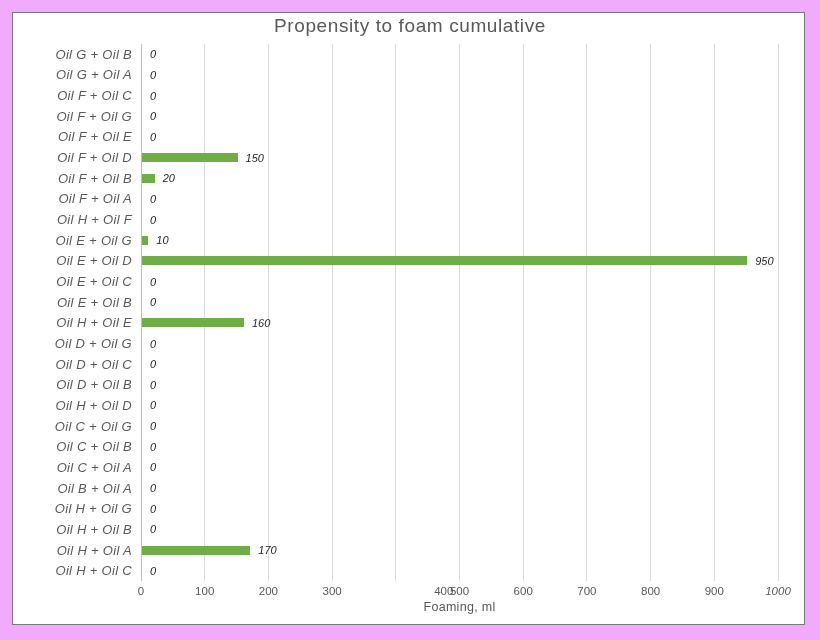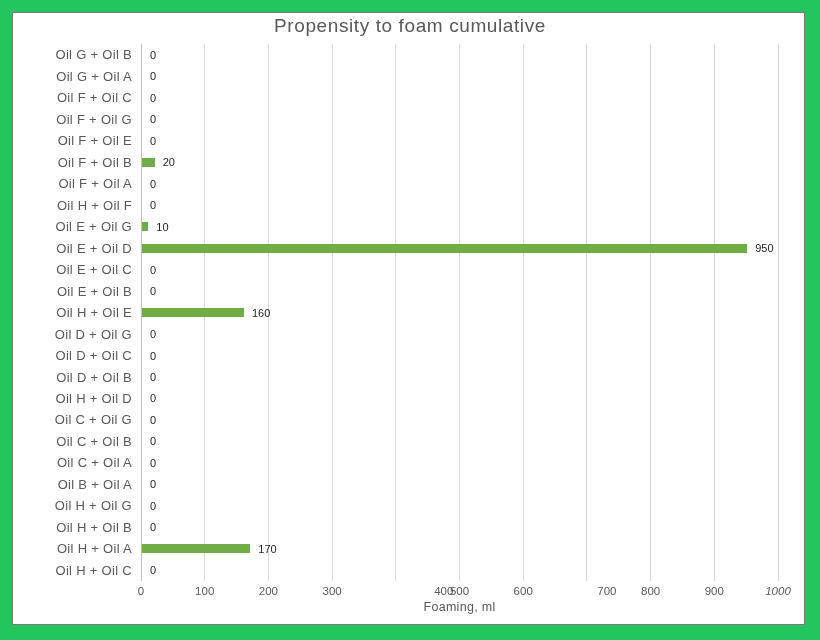--- a/index.html
+++ b/index.html
@@ -1,21 +1,21 @@
 <!DOCTYPE html>
 <html><head>
 <meta charset="utf-8">
 <style>
   * { box-sizing: border-box; }
   html, body { margin: 0; padding: 0; background: #ffffff; }
   .canvas {
     position: relative;
     width: 820px;
     height: 640px;
-    background: #22c55e;
+    background: #f0abfc;
     font-family: "Liberation Sans", sans-serif;
     overflow: hidden;
   }
   .chart-frame {
     position: absolute;
     left: 12px; top: 12px;
     width: 793px; height: 613px;
     border: 1px solid #7a7a7a;
     background: #ffffff;
   }
@@ -23,21 +23,21 @@
     position: absolute;
     top: 15px; left: 0; width: 100%;
     text-align: center;
     font-size: 19px;
     letter-spacing: 0.6px;
     color: #595959;
   }
   .plot {
     position: absolute;
     left: 141px; top: 44px;
-    width: 637px; height: 537px;
+    width: 637px; height: 537px; font-style: italic;
   }
   .gridlines { position: absolute; top: 0; left: 0; width: 100%; height: 100%; }
   .gridline {
     position: absolute; top: 0; bottom: 0; width: 1px;
     background: #d9d9d9;
   }
   .gridline.axis-line { background: #bfbfbf; }
   .rows {
     position: absolute; top: 0; left: 0; width: 100%; height: 100%;
     display: flex; flex-direction: column;
@@ -126,20 +126,25 @@
           <div class="cat-label">Oil F + Oil G</div>
           <div class="bar" style="width: 0%; background: rgb(112, 173, 71);"></div>
           <div class="value-label">0</div>
         </div>
         <div class="row">
           <div class="cat-label">Oil F + Oil E</div>
           <div class="bar" style="width: 0%; background: rgb(112, 173, 71);"></div>
           <div class="value-label">0</div>
         </div>
         <div class="row">
+          <div class="cat-label">Oil F + Oil D</div>
+          <div class="bar" style="width: 15%; background: rgb(112, 173, 71);"></div>
+          <div class="value-label">150</div>
+        </div>
+        <div class="row">
           <div class="cat-label">Oil F + Oil B</div>
           <div class="bar" style="width: 2%; background: rgb(112, 173, 71);"></div>
           <div class="value-label">20</div>
         </div>
         <div class="row">
           <div class="cat-label">Oil F + Oil A</div>
           <div class="bar" style="width: 0%; background: rgb(112, 173, 71);"></div>
           <div class="value-label">0</div>
         </div>
         <div class="row">
@@ -236,20 +241,20 @@
   </div>
 
   <div class="x-ticks" id="x-ticks">
       <div class="x-tick" style="left: 0%;">0</div>
       <div class="x-tick" style="left: 10%;">100</div>
       <div class="x-tick" style="left: 20%;">200</div>
       <div class="x-tick" style="left: 30%;">300</div>
       <div class="x-tick" style="left: 40%; margin-left: 48px;">400</div>
       <div class="x-tick" style="left: 50%;">500</div>
       <div class="x-tick" style="left: 60%;">600</div>
-      <div class="x-tick" style="left: 70%; margin-left: 20px;">700</div>
+      <div class="x-tick" style="left: 70%;">700</div>
       <div class="x-tick" style="left: 80%;">800</div>
       <div class="x-tick" style="left: 90%;">900</div>
       <div class="x-tick" style="left: 100%; font-style: italic;">1000</div>
     </div>
 
   <div class="x-axis-title">Foaming, ml</div>
 </div>
 
 </body></html>

